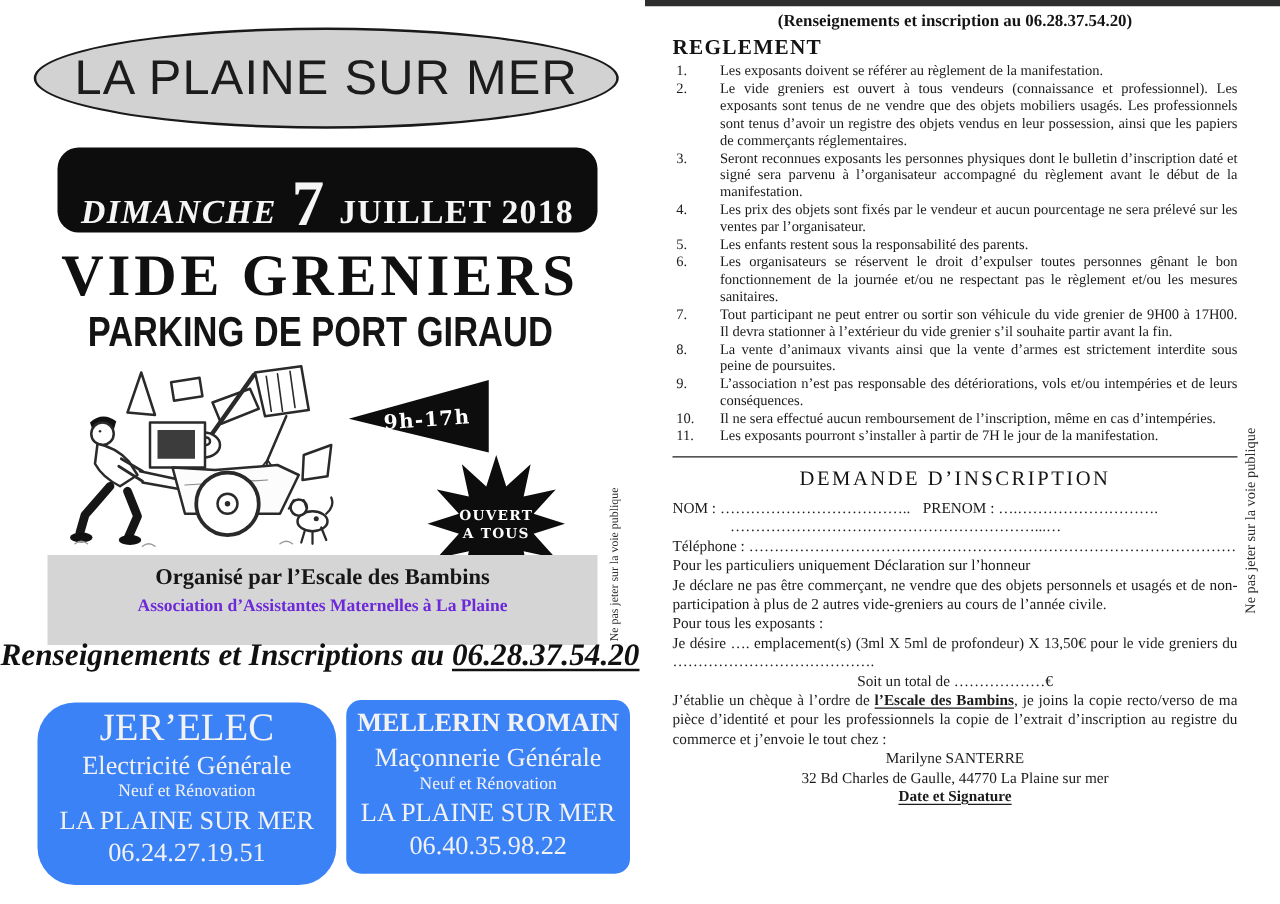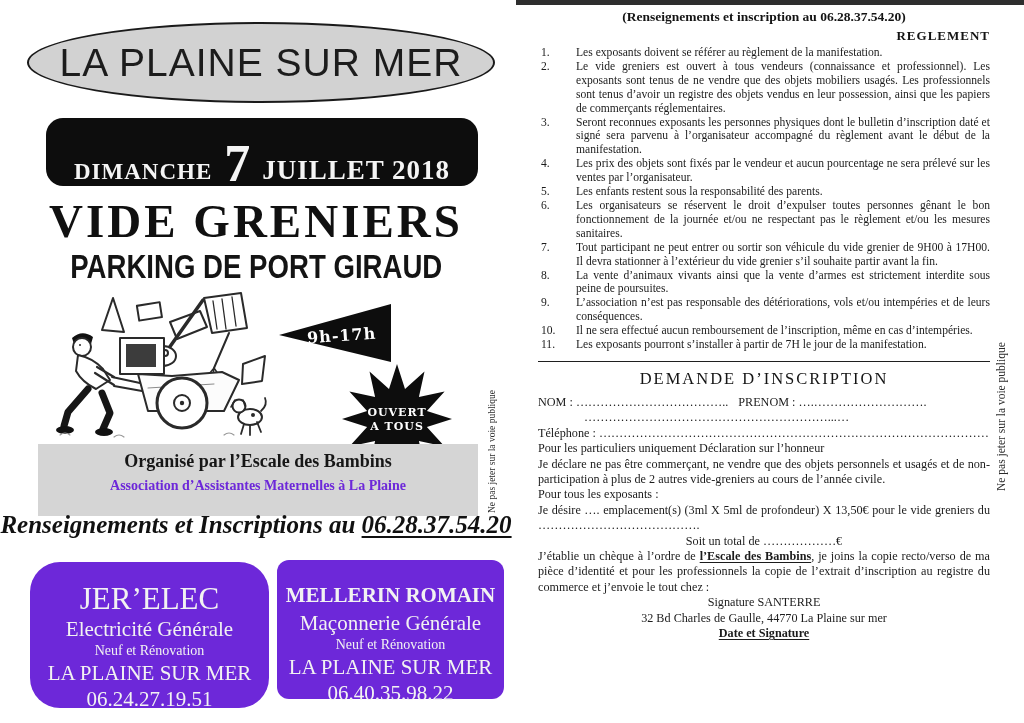--- a/index.html
+++ b/index.html
@@ -21,21 +21,21 @@
   .town-ellipse span {
     font-family:"Liberation Sans","DejaVu Sans",sans-serif;
     font-size:39px; letter-spacing:1px; color:#1c1c1c; white-space:nowrap;
   }
   .date-banner {
     position:absolute; left:46px; top:118px; width:432px; height:68px;
     background:#0d0d0d; border-radius:17px;
     display:flex; align-items:baseline; justify-content:center; gap:12px; color:#f5f5f5;
   }
   .date-banner { padding-top:14px; }
-  .date-day  { font-size:23px; font-weight:bold; letter-spacing:1px; }
+  .date-day  { font-size:27px; font-weight:bold; letter-spacing:1px;font-style:italic; }
   .date-num  { font-size:52px; font-weight:bold; position:relative; top:2px; }
   .date-rest { font-size:27px; font-weight:bold; letter-spacing:1px; }
   .big-title {
     position:absolute; left:0; top:194px; width:512px; text-align:center;
     font-size:47px; font-weight:bold; letter-spacing:3px; color:#101010; white-space:nowrap;
   }
   .subtitle {
     position:absolute; left:0; top:250px; width:512px; text-align:center;
   }
   .subtitle span {
@@ -53,43 +53,43 @@
     background:#d5d5d5; text-align:center; padding-top:7px;
   }
   .org-line1 { font-size:18px; font-weight:bold; color:#161616; }
   .org-line2 { font-size:14px; font-weight:bold; margin-top:6px; color:#6d28d9; }
   .info-line {
     position:absolute; left:0; top:511px; width:512px; text-align:center;
     font-size:25px; font-weight:bold; font-style:italic; color:#111; white-space:nowrap;
   }
   .info-line .phone { text-decoration:underline; text-underline-offset:3px; }
   .sponsor {
-    position:absolute; background:#6d28d9; color:#f2f2f2; text-align:center;
-    border-radius:30px; padding-top:20px;
+    position:absolute; background:#3b82f6; color:#f2f2f2; text-align:center;
+    border-radius:30px; padding-top:3px;
   }
   .sponsor-left  { left:30px;  top:562px; width:239px; height:146px; }
   .sponsor-right { left:277px; top:560px; width:227px; height:139px; border-radius:12px; }
   .sp-name-l { font-size:31px; line-height:34px; }
   .sp-name-r { font-size:21px; font-weight:bold; line-height:30px; }
   .sp-act  { font-size:21px; line-height:26px; }
   .sp-det  { font-size:14px; line-height:18px; }
   .sp-city { font-size:21px; line-height:26px; }
   .sp-tel  { font-size:21px; line-height:26px; }
   .vnote {
     position:absolute; white-space:nowrap; color:#2b2b2b;
     transform:rotate(-90deg); transform-origin:left top;
   }
   .vnote-left  { left:487px; top:513px; font-size:9.5px; }
   .vnote-right { left:483px; top:491px; font-size:11.5px; }
 
   
   .scan-bar { position:absolute; left:4px; top:0; width:508px; height:5px; background:#2e2e2e; }
   .rp-content { position:absolute; left:26px; top:9px; width:452px; }
   .rp-header { text-align:center; font-weight:bold; font-size:13.5px; }
-  .rp-rules-title { text-align:right; font-weight:bold; font-size:13px; letter-spacing:1px; margin-top:3px; }
+  .rp-rules-title { text-align:left; font-weight:bold; font-size:17px; letter-spacing:1px; margin-top:3px; }
   ol.rules { list-style:none; margin-top:2px; }
   ol.rules li {
     position:relative; padding-left:38px; font-size:11.6px; line-height:13.9px;
     text-align:justify; color:#1b1b1b;
   }
   ol.rules li .num { position:absolute; left:3px; }
   .sep { border-top:1.5px solid #1f1f1f; margin-top:9px; }
   .form-title { text-align:center; font-size:16.5px; letter-spacing:2px; margin-top:7px; margin-bottom:6px; }
   .fp { font-size:12.2px; line-height:15.4px; color:#1b1b1b; }
   .fp.just { text-align:justify; }
@@ -224,21 +224,21 @@
 
       <p class="fp"><span>NOM : ………………………………..</span><span class="gap"></span><span>PRENOM : ….……………………….</span></p>
       <p class="fp indent">……………………………………………………...…</p>
       <p class="fp">Téléphone : ……………………………………………………………………………………</p>
       <p class="fp">Pour les particuliers uniquement Déclaration sur l’honneur</p>
       <p class="fp just">Je déclare ne pas être commerçant, ne vendre que des objets personnels et usagés et de non-participation à plus de 2 autres vide-greniers au cours de l’année civile.</p>
       <p class="fp">Pour tous les exposants :</p>
       <p class="fp just">Je désire …. emplacement(s) (3ml X 5ml de profondeur) X 13,50€ pour le vide greniers du ………………………………….</p>
       <p class="fp ctr">Soit un total de ………………€</p>
       <p class="fp just"><span>J’établie un chèque à l’ordre de </span><b><u>l’Escale des Bambins</u></b><span>, je joins la copie recto/verso de ma pièce d’identité et pour les professionnels la copie de l’extrait d’inscription au registre du commerce et j’envoie le tout chez :</span></p>
-      <p class="fp ctr">Signature SANTERRE</p>
+      <p class="fp ctr">Marilyne SANTERRE</p>
       <p class="fp ctr">32 Bd Charles de Gaulle, 44770 La Plaine sur mer</p>
       <p class="fp ctr"><b><u>Date et Signature</u></b></p>
     </div>
 
     <div class="vnote vnote-right">Ne pas jeter sur la voie publique</div>
   </div>
 
 </div>
 
 </body></html>

